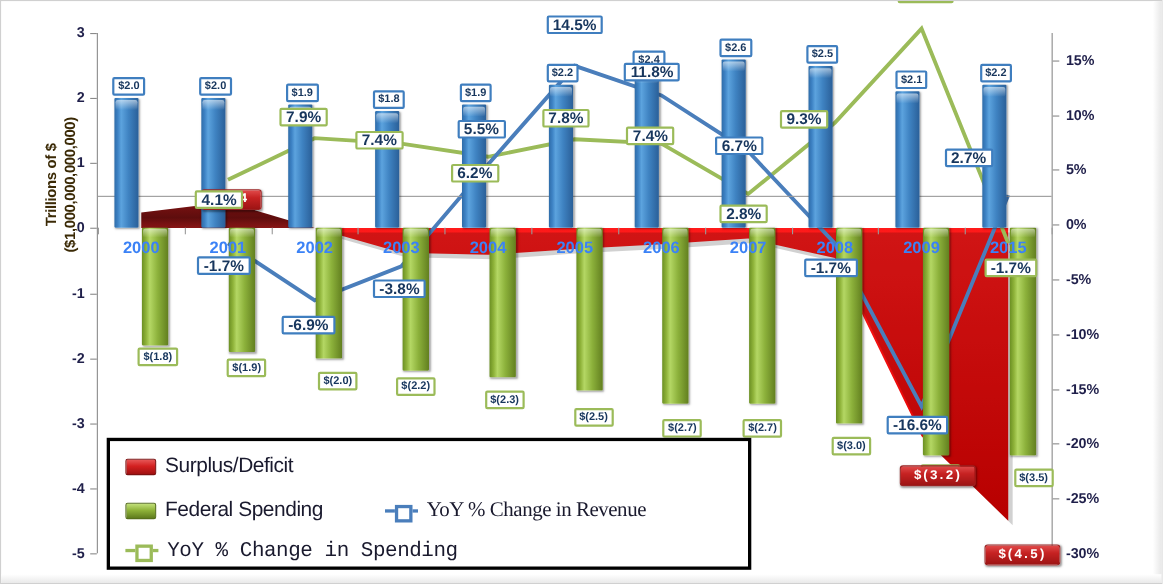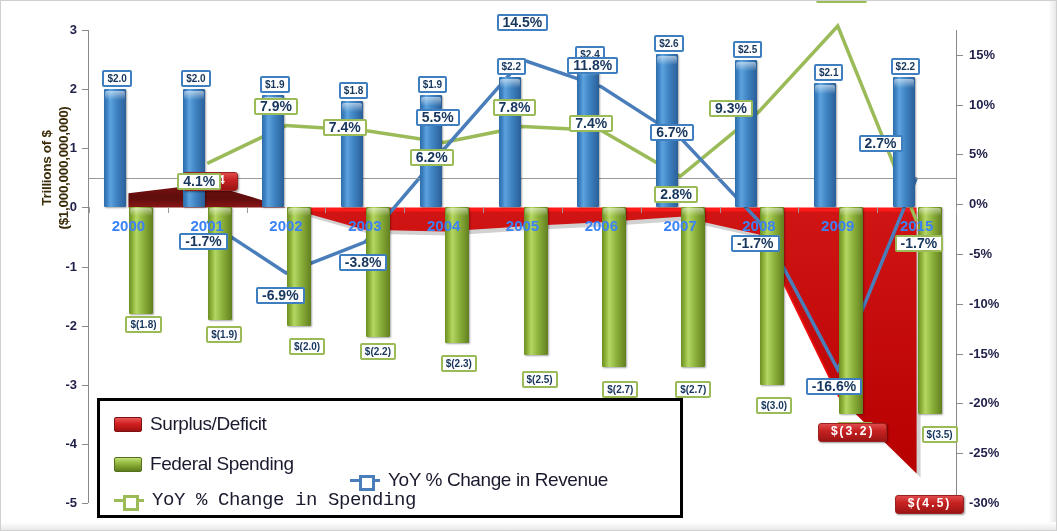--- a/index.html
+++ b/index.html
@@ -113,21 +113,21 @@
 
   <div id="legend">
     <div class="lgrow" style="left:14px;top:10px;">
       <span class="swatch swRed"></span>
       <span class="lgtext">Surplus/Deficit</span>
     </div>
     <div class="lgrow" style="left:14px;top:50px;">
       <span class="swatch swGreen"></span>
       <span class="lgtext">Federal Spending</span>
     </div>
-    <div class="lgrow" style="left:250px;top:66px;">
+    <div class="lgrow" style="left:250px;top:50px;font-family:Liberation Serif, serif;">
       <span class="lgmark">
         <span class="ln" style="background:#4a7ebb;"></span>
         <span class="sq" style="border:3px solid #4a7ebb;"></span>
       </span>
       <span class="lgtext">YoY % Change in Revenue</span>
     </div>
     <div class="lgrow" style="left:14px;top:86px;font-family:Liberation Mono, monospace;">
       <span class="lgmark">
         <span class="ln" style="background:#9bbb59;"></span>
         <span class="sq" style="border:3px solid #9bbb59;"></span>

